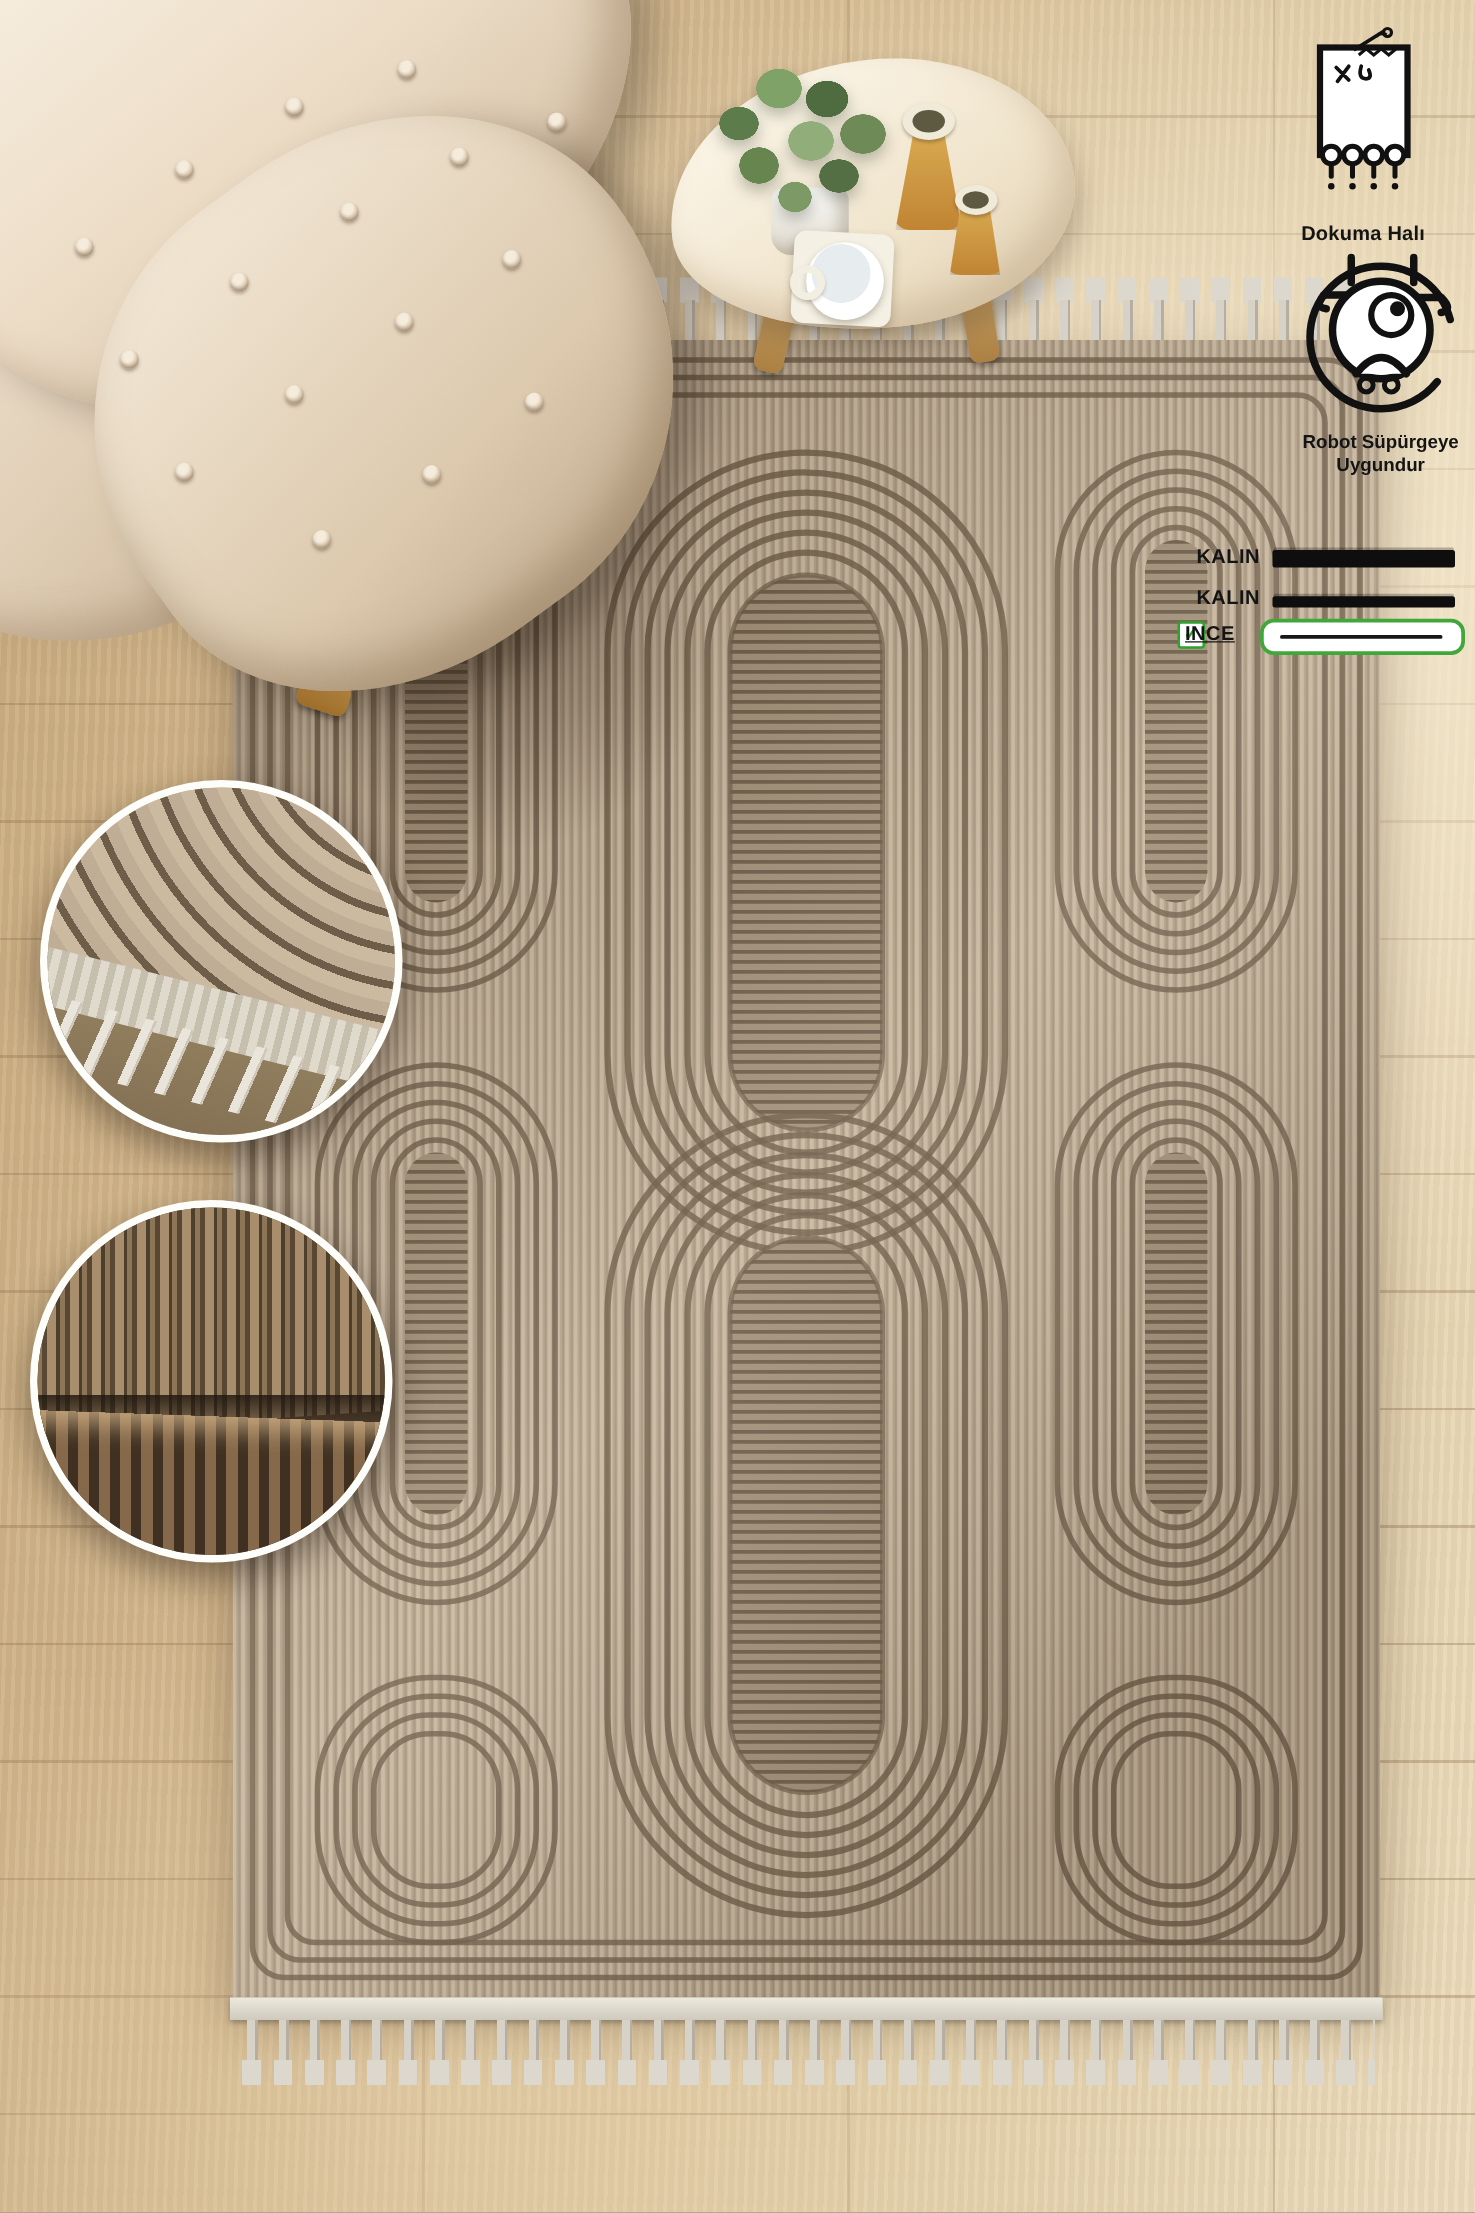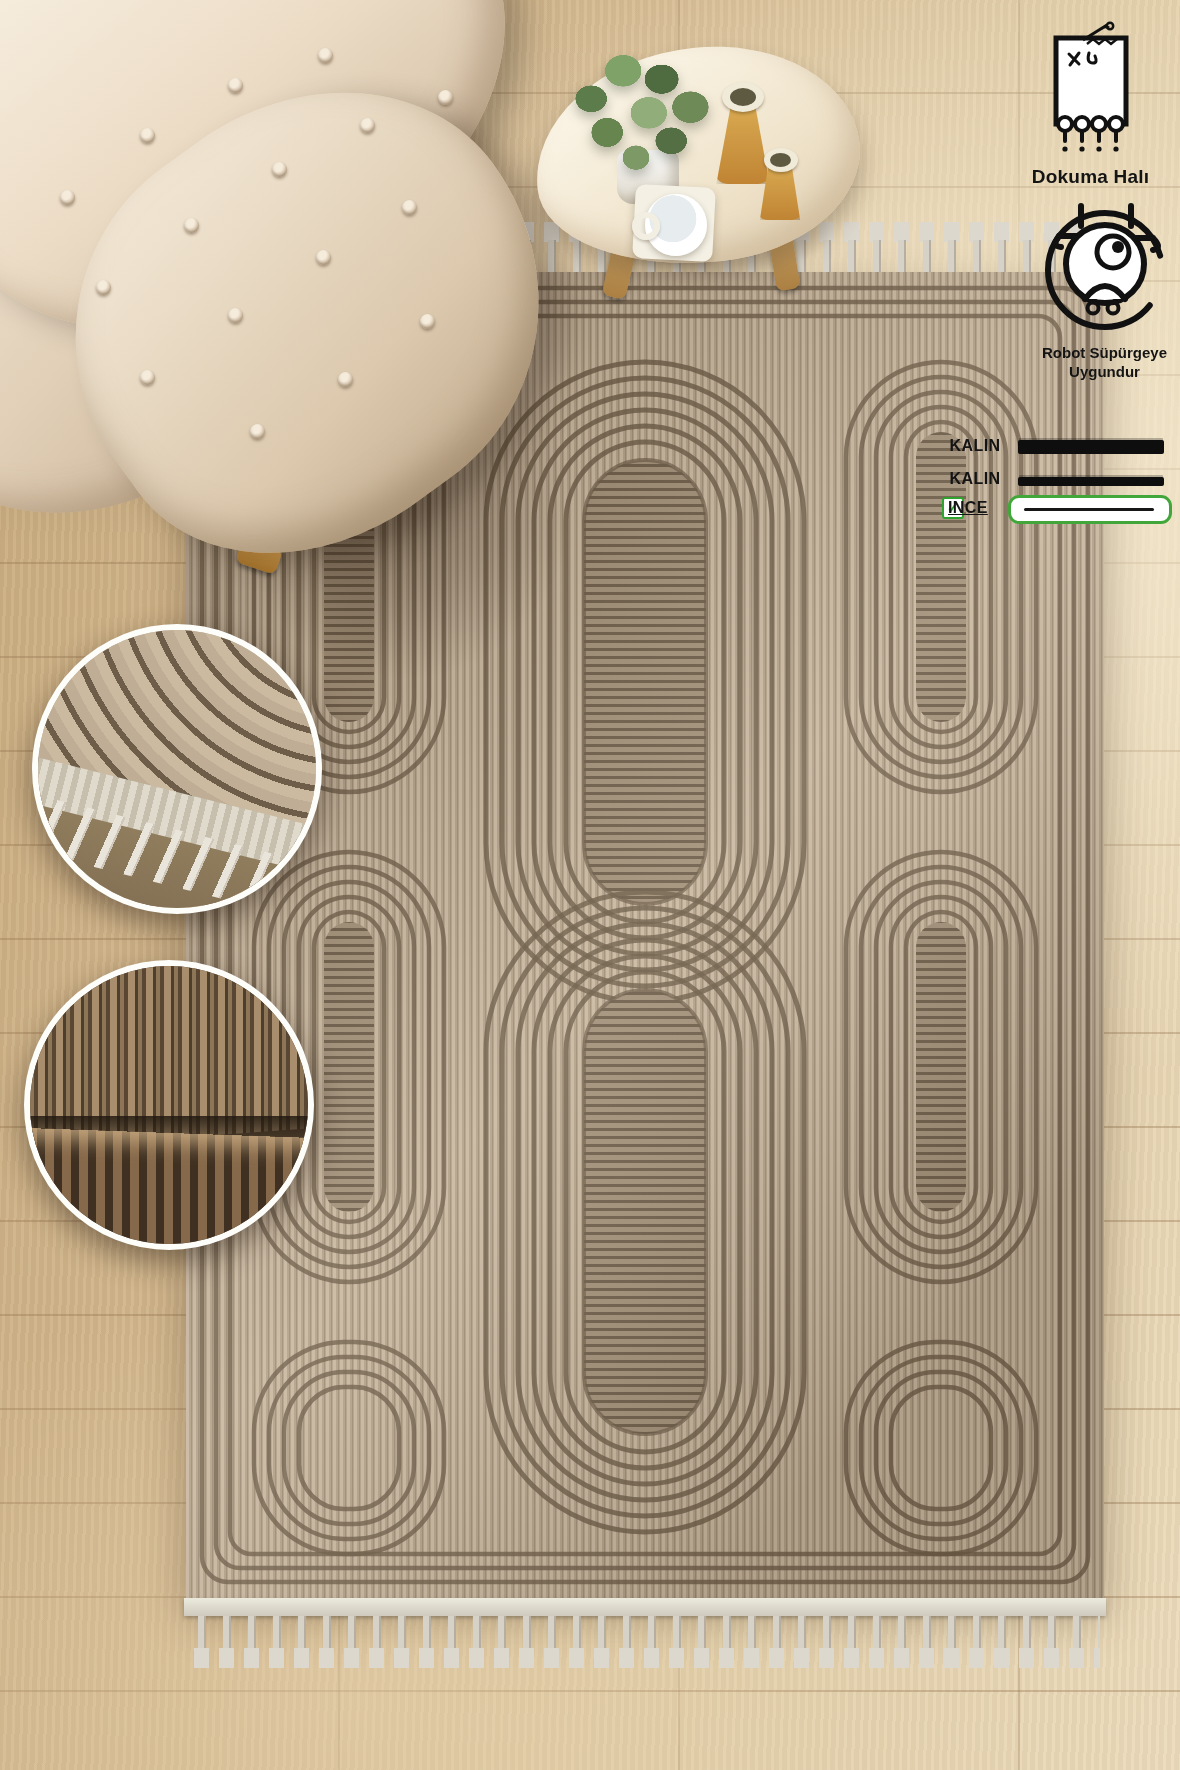--- a/index.html
+++ b/index.html
@@ -123,27 +123,27 @@
      background:repeating-linear-gradient(94deg,#a98e6d 0 7px,#4e3e2c 7px 10px,#8d7557 10px 14px,#594733 14px 18px);}
   .i2-crease{position:absolute;left:0;top:54%;width:100%;height:14%;
      background:linear-gradient(180deg, rgba(32,24,15,.85), rgba(32,24,15,0));}
   .i2-fold{position:absolute;left:-6%;bottom:-2%;width:112%;height:42%;transform:rotate(2deg);
      background:repeating-linear-gradient(88deg,#86694a 0 9px,#3f3021 9px 17px);
      box-shadow:inset 0 16px 20px -6px rgba(215,184,142,.75);}
 
   
   .badge-text{color:#141414;font-weight:bold;text-align:center;}
   .woven-badge{position:absolute;left:1008px;top:20px;width:165px;z-index:6;text-align:center;}
-  .woven-label{font-size:19px;letter-spacing:.2px;margin-top:6px;}
+  .woven-label{font-size:16px;letter-spacing:.2px;margin-top:18px;}
   .robot-badge{position:absolute;left:1022px;top:198px;width:165px;z-index:6;text-align:center;}
   .robot-label{font-size:15px;line-height:1.25;margin-top:2px;}
 
   
   .legend{position:absolute;left:0;top:0;z-index:6;color:#141414;}
-  .lg-label{position:absolute;width:66px;text-align:center;font-weight:bold;font-size:16px;letter-spacing:.4px;}
+  .lg-label{position:absolute;width:66px;text-align:right;font-weight:bold;font-size:16px;letter-spacing:.4px;}
   .lbl-kalin{left:942px;top:437px;}
   .lbl-orta{left:942px;top:470px;}
   .lbl-ince{left:948px;top:499px;width:54px;text-align:left;text-decoration:underline;}
   .bar{position:absolute;background:#0e0e0e;border-radius:2px;}
   .bar-kalin{left:1018px;top:440px;width:146px;height:14px;box-shadow:0 -3px 0 -1px rgba(0,0,0,.25);}
   .bar-orta{left:1018px;top:477px;width:146px;height:9px;box-shadow:0 -3px 0 -1px rgba(0,0,0,.25);}
   .checkbox{position:absolute;left:942px;top:497px;width:18px;height:18px;background:#fff;
      border:2.5px solid #2ea32e;border-radius:3px;line-height:17px;text-align:center;
      font-weight:bold;font-size:15px;color:#2ea32e;}
   .pill{position:absolute;left:1008px;top:495px;width:158px;height:23px;background:#fff;

